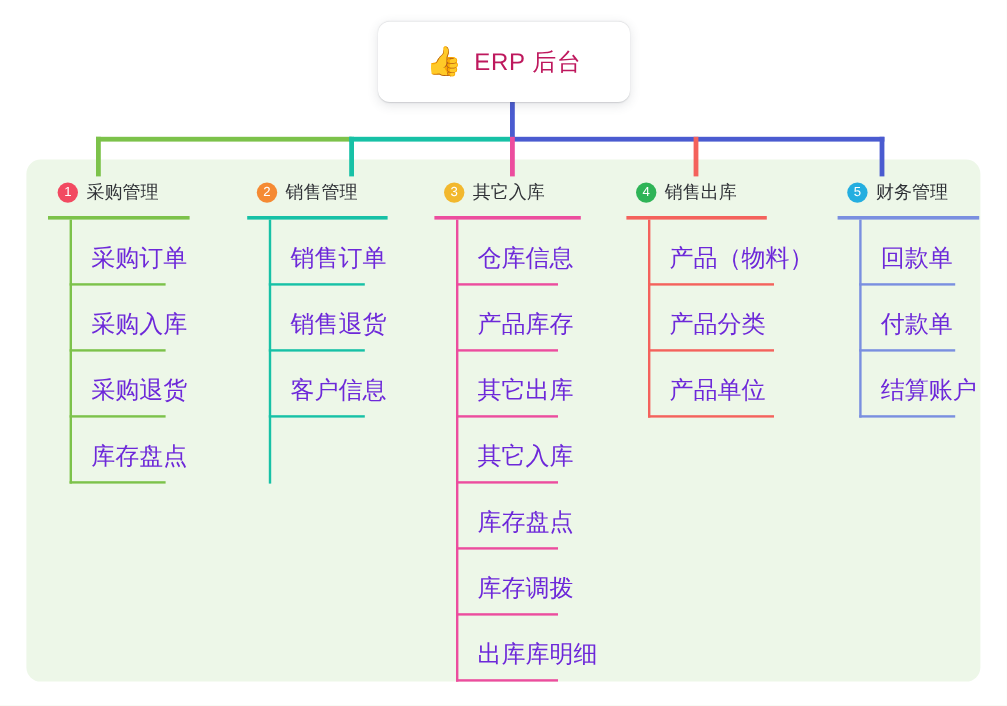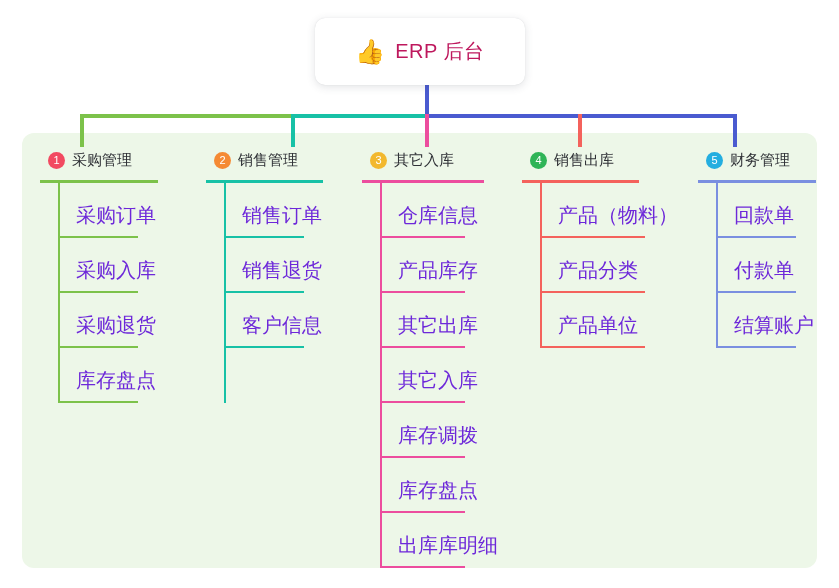--- a/index.html
+++ b/index.html
@@ -142,25 +142,25 @@
           </div>
           <div class="leaf">
             <span class="leaf-label">其它出库</span>
             <div class="leaf-rule" style="width: 85px; background: rgb(236, 77, 158);"></div>
           </div>
           <div class="leaf">
             <span class="leaf-label">其它入库</span>
             <div class="leaf-rule" style="width: 85px; background: rgb(236, 77, 158);"></div>
           </div>
           <div class="leaf">
+            <span class="leaf-label">库存盘点</span>
+            <div class="leaf-rule" style="width: 85px; background: rgb(236, 77, 158);"></div>
+          </div>
+          <div class="leaf">
             <span class="leaf-label">库存调拨</span>
-            <div class="leaf-rule" style="width: 85px; background: rgb(236, 77, 158);"></div>
-          </div>
-          <div class="leaf">
-            <span class="leaf-label">库存盘点</span>
             <div class="leaf-rule" style="width: 85px; background: rgb(236, 77, 158);"></div>
           </div>
           <div class="leaf">
             <span class="leaf-label">出库库明细</span>
             <div class="leaf-rule" style="width: 85px; background: rgb(236, 77, 158);"></div>
           </div>
         </div>
       </div>
       <div class="col" style="left: 512px; top: 147px;">
         <div class="col-head">

